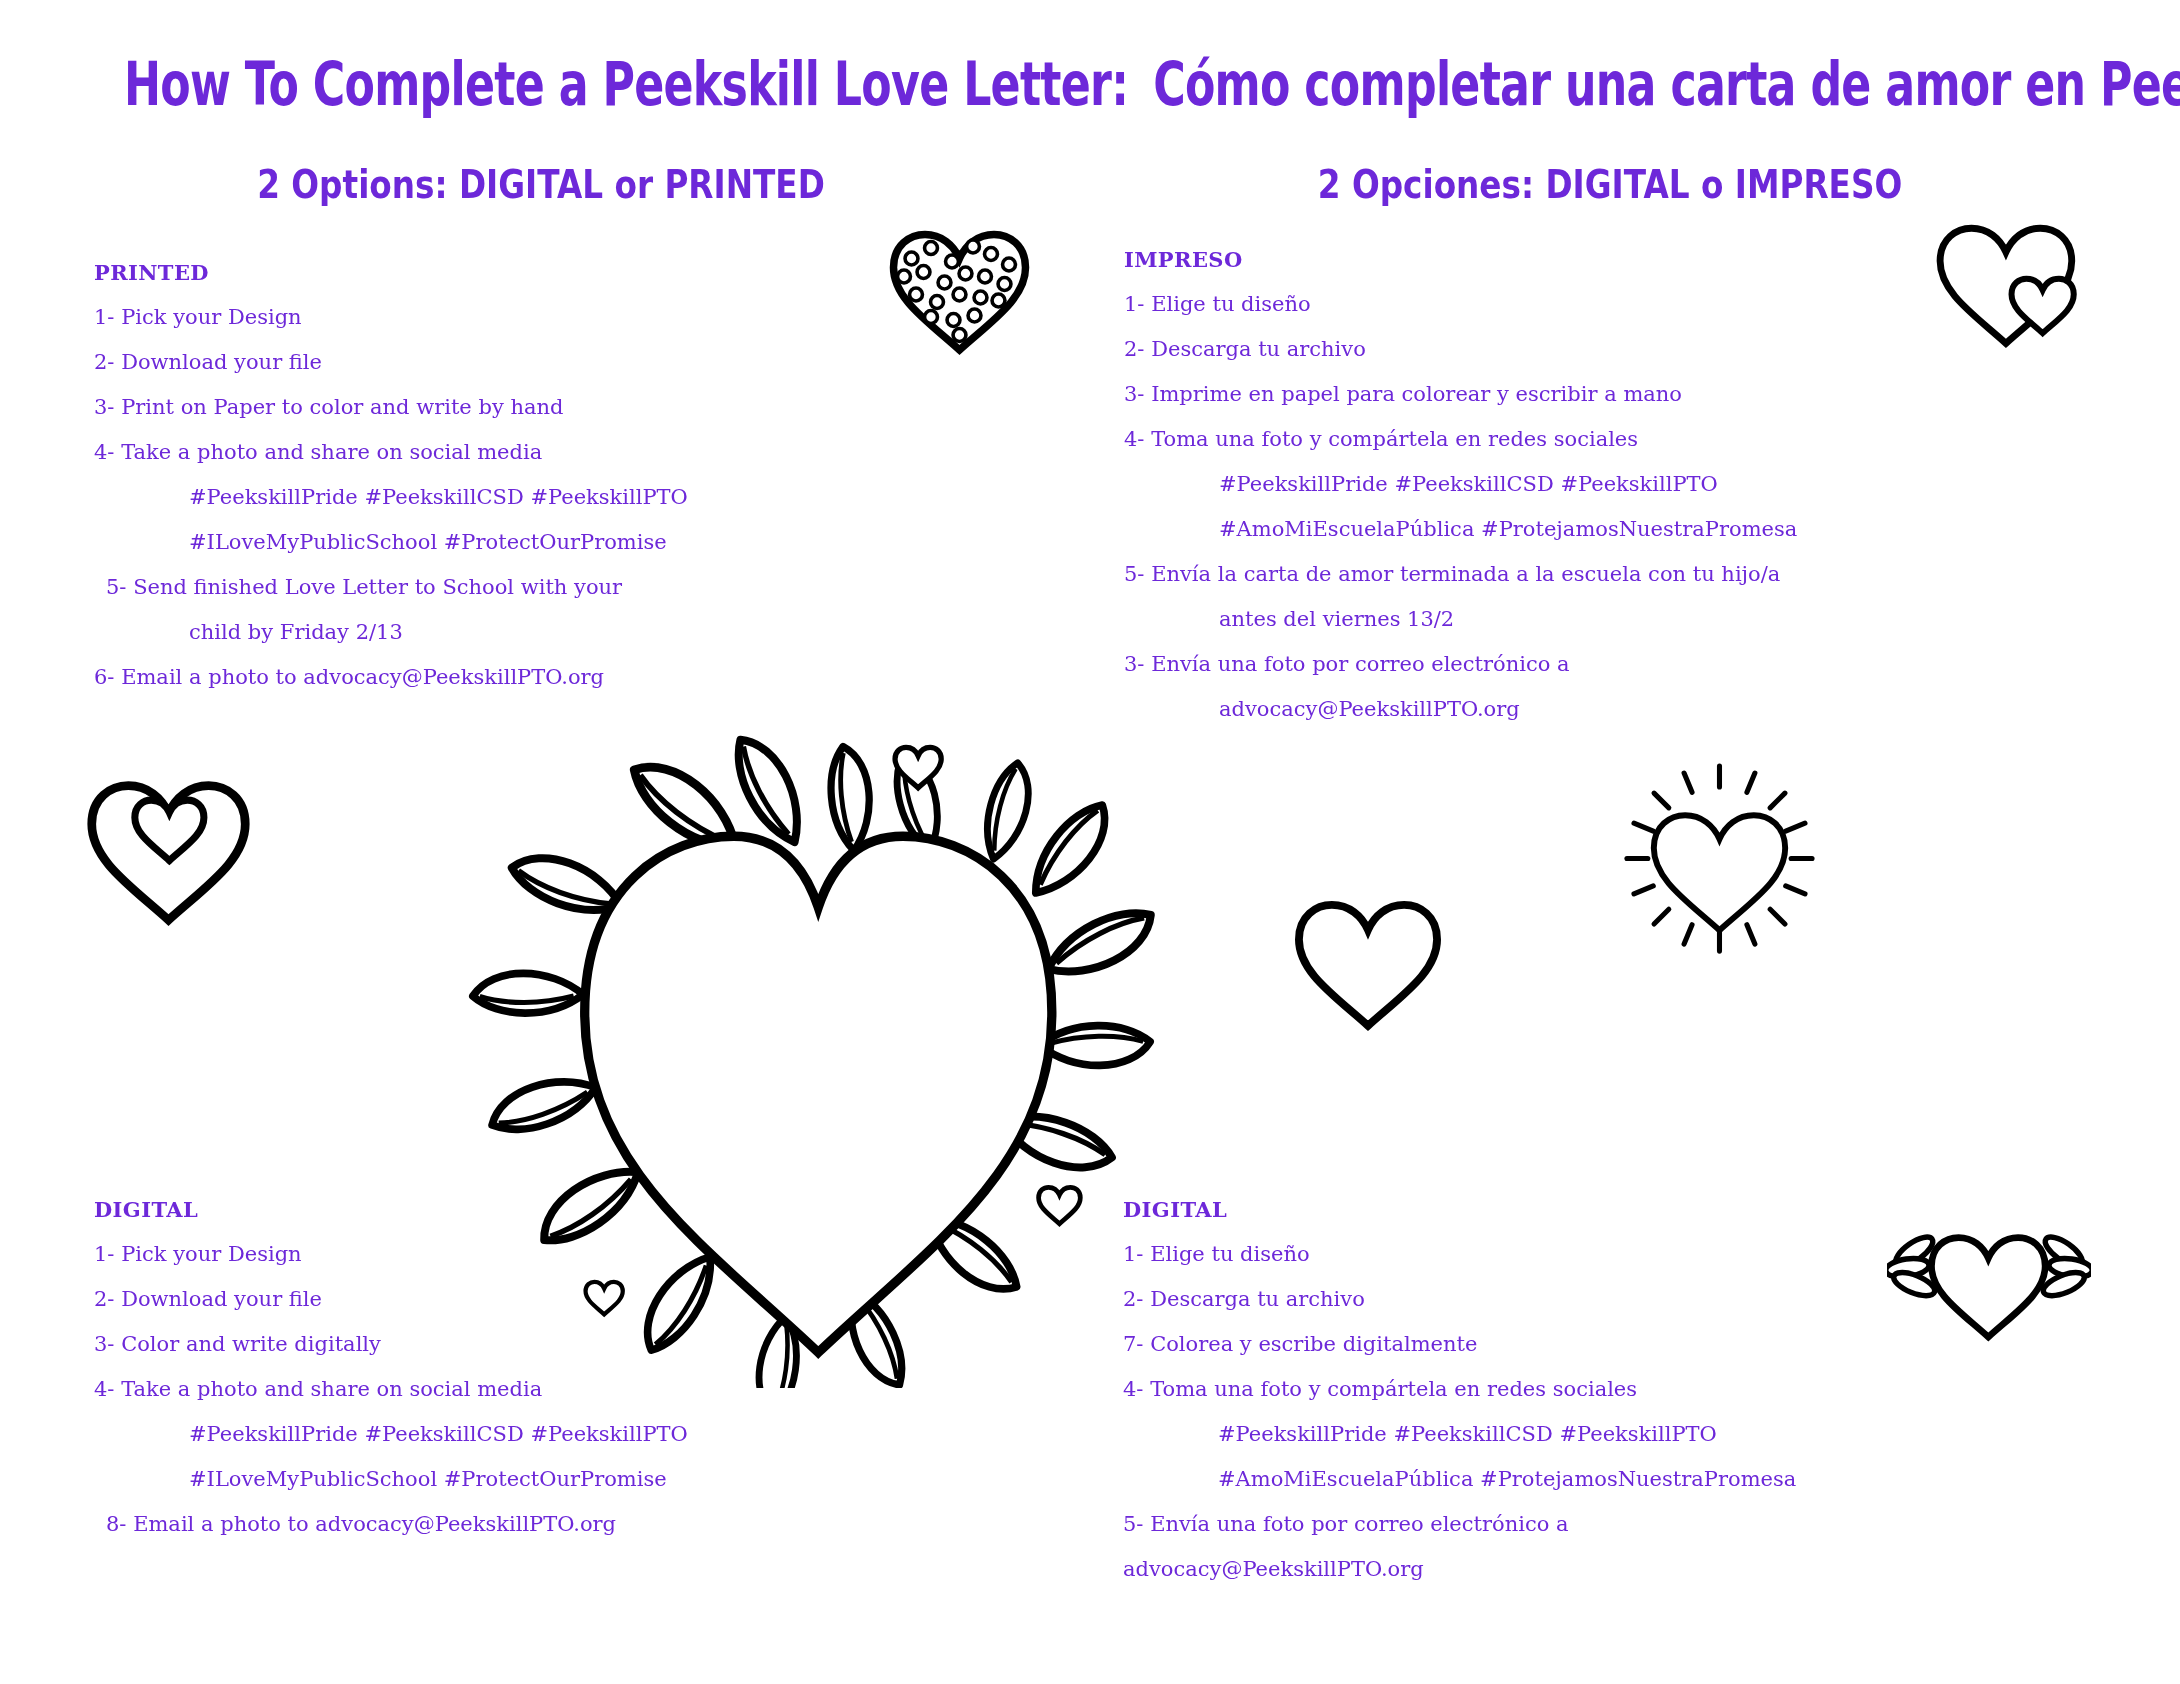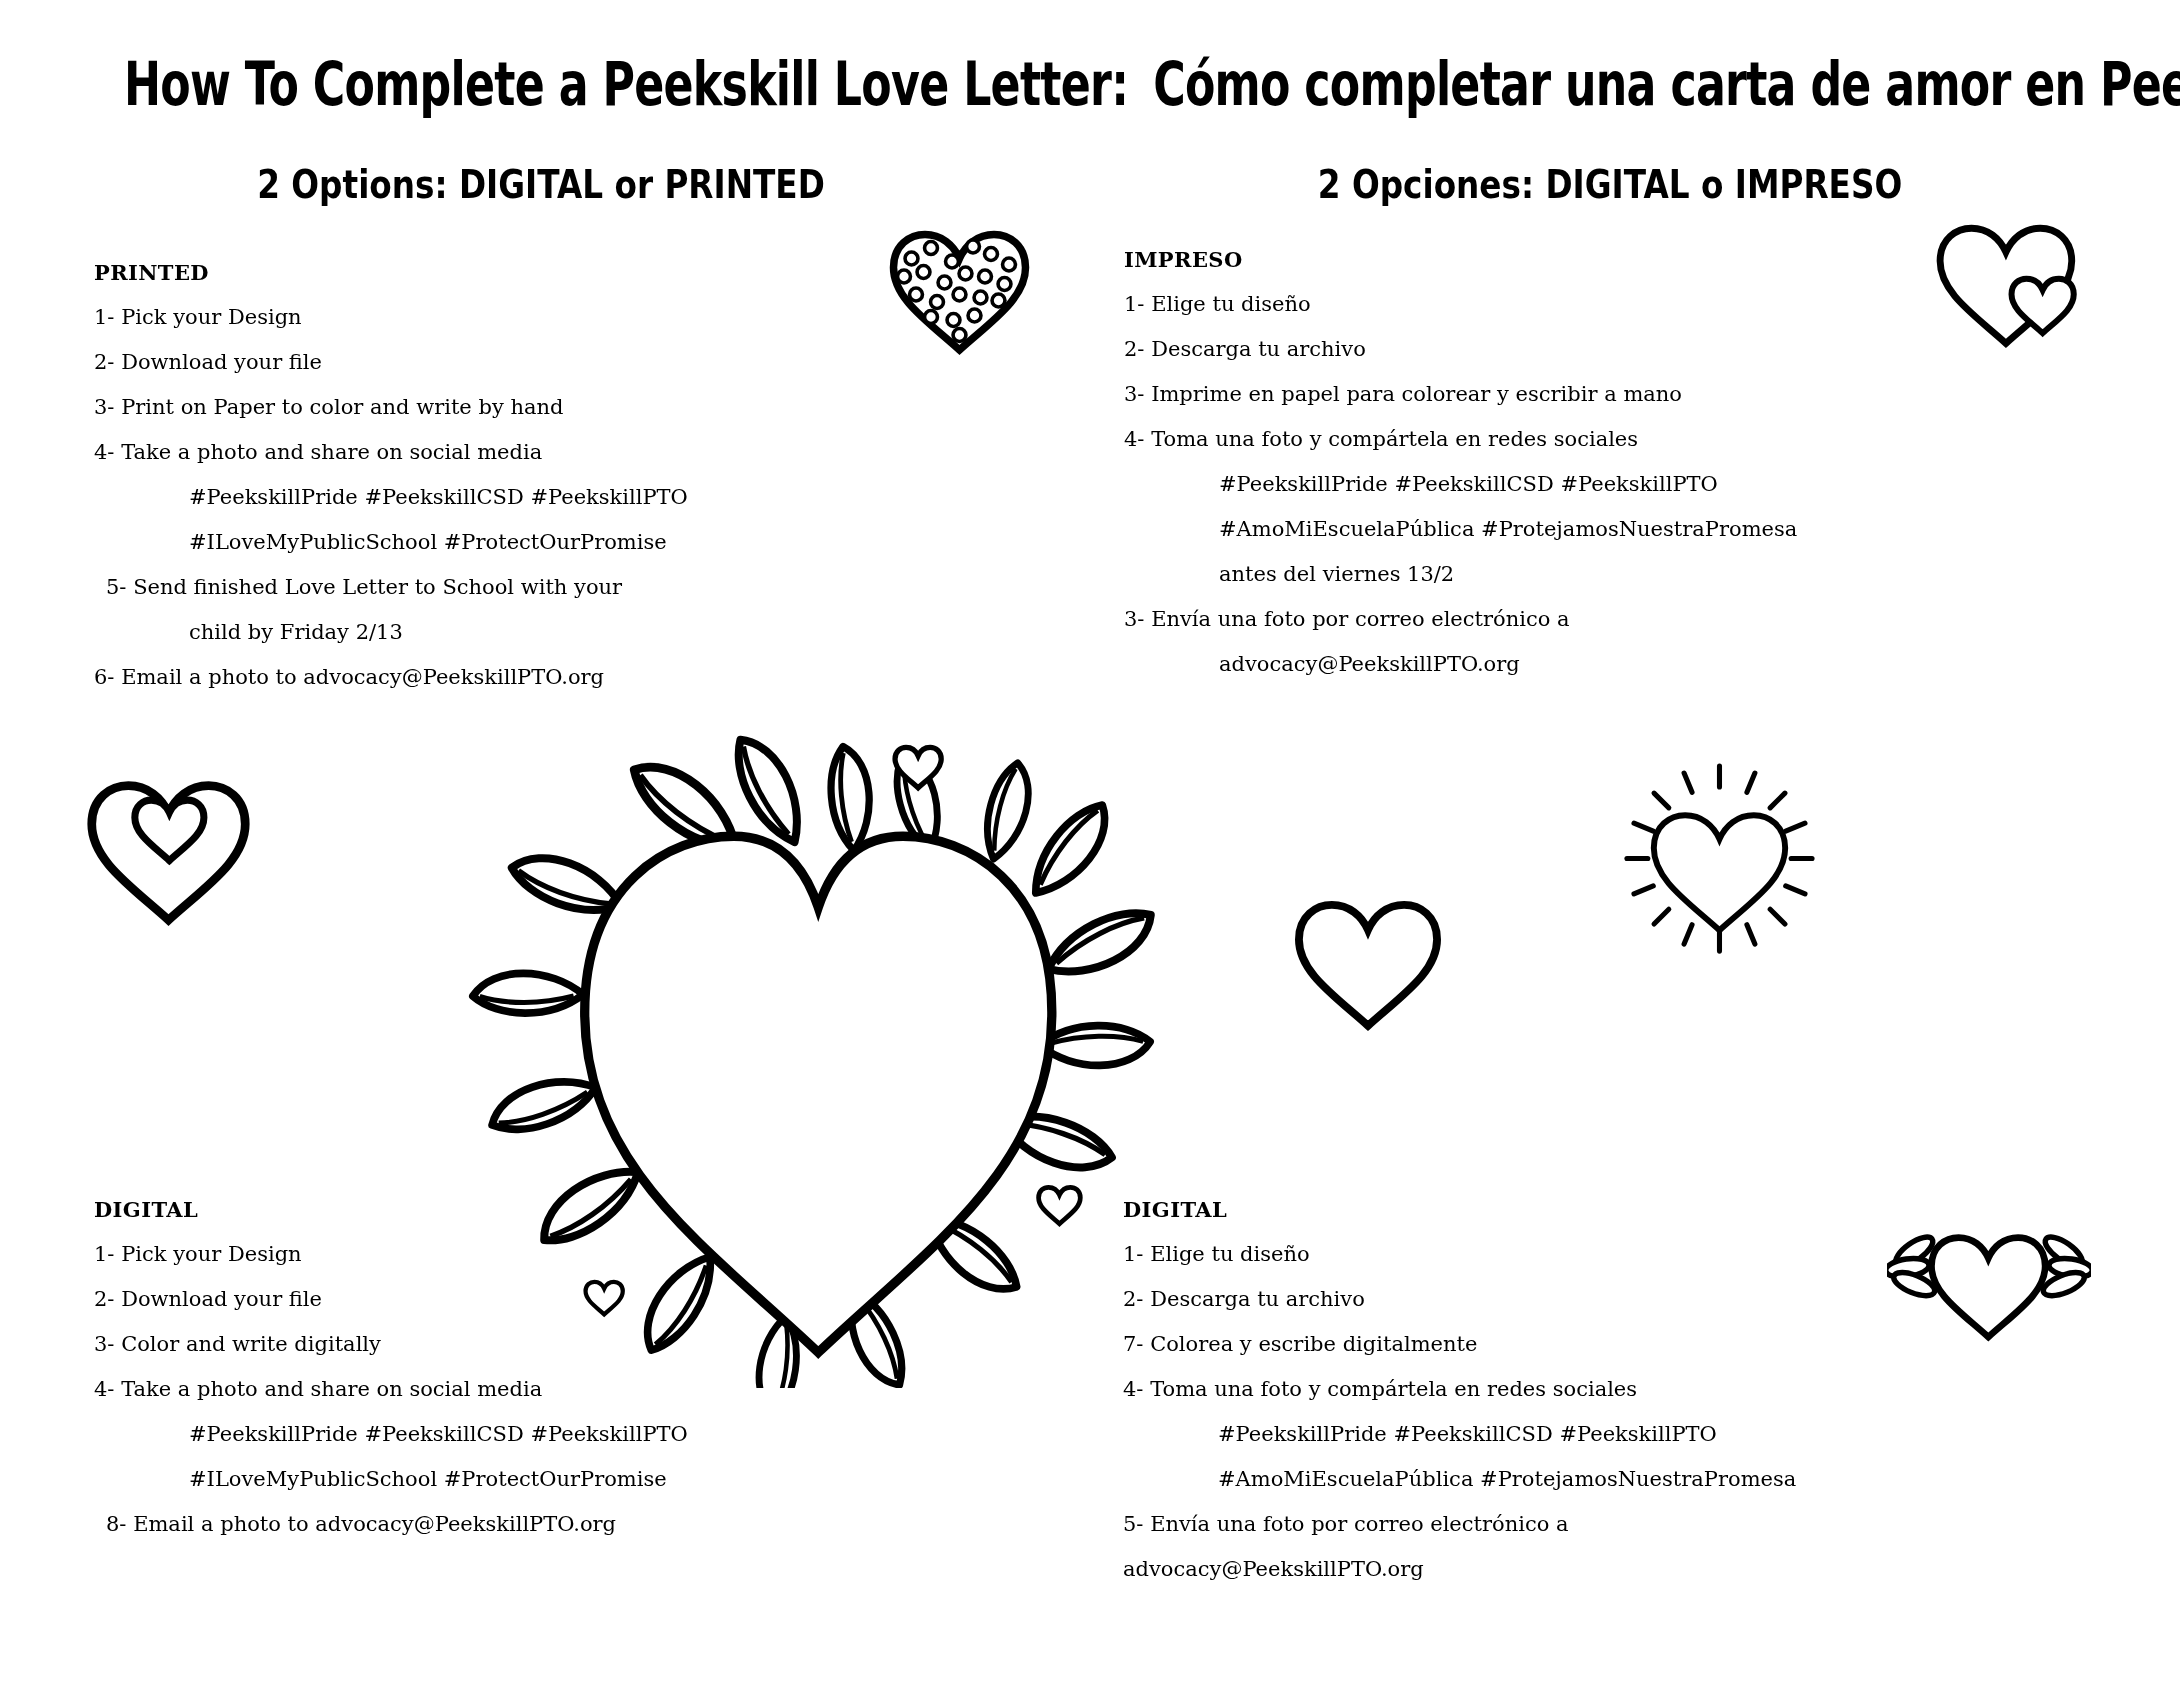--- a/index.html
+++ b/index.html
@@ -1,17 +1,17 @@
 <!DOCTYPE html>
 <html style="font-size:13.6px"><head>
 <meta charset="utf-8">
 <style>
   html,body{margin:0;padding:0;background:#ffffff;}
   .page{position:relative;width:2181px;height:1685px;background:#ffffff;
-        color:#000000;font-family:"DejaVu Serif",serif;overflow:hidden;}
+        color:#6d28d9;font-family:"DejaVu Serif",serif;overflow:hidden;}
 
   .title{position:absolute;font-family:"DejaVu Sans",sans-serif;font-weight:bold;
          font-size:54px;letter-spacing:-0.9px;text-align:center;white-space:nowrap;
          transform:scale(.82,1.12);transform-origin:50% 50%;}
   .title-en{left:31.5px;top:53px;width:1022px;}
   .title-es{left:1052px;top:53px;width:1124px;}
 
   .subtitle{position:absolute;font-family:"DejaVu Sans",sans-serif;font-weight:bold;
             font-size:38px;text-align:center;white-space:nowrap;
             transform:scale(.86,1.05);transform-origin:50% 50%;}
@@ -65,20 +65,21 @@
   </section>
 
   <section class="list impreso-es">
     <div class="heading">IMPRESO</div>
     <div class="row">1- Elige tu diseño</div>
     <div class="row">2- Descarga tu archivo</div>
     <div class="row">3- Imprime en papel para colorear y escribir a mano</div>
     <div class="row">4- Toma una foto y compártela en redes sociales</div>
     <div class="row indent">#PeekskillPride #PeekskillCSD #PeekskillPTO</div>
     <div class="row indent">#AmoMiEscuelaPública #ProtejamosNuestraPromesa</div>
+    <div class="row">5- Envía la carta de amor terminada a la escuela con tu hijo/a</div>
     <div class="row indent">antes del viernes 13/2</div>
     <div class="row">3- Envía una foto por correo electrónico a</div>
     <div class="row indent">advocacy@PeekskillPTO.org</div>
   </section>
 
   <section class="list digital-en">
     <div class="heading">DIGITAL</div>
     <div class="row">1- Pick your Design</div>
     <div class="row">2- Download your file</div>
     <div class="row">3- Color and write digitally</div>

